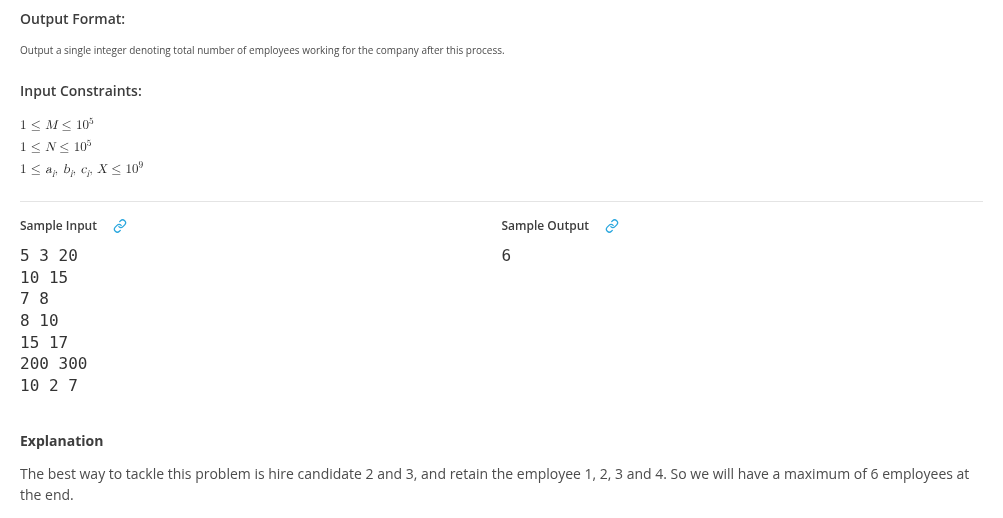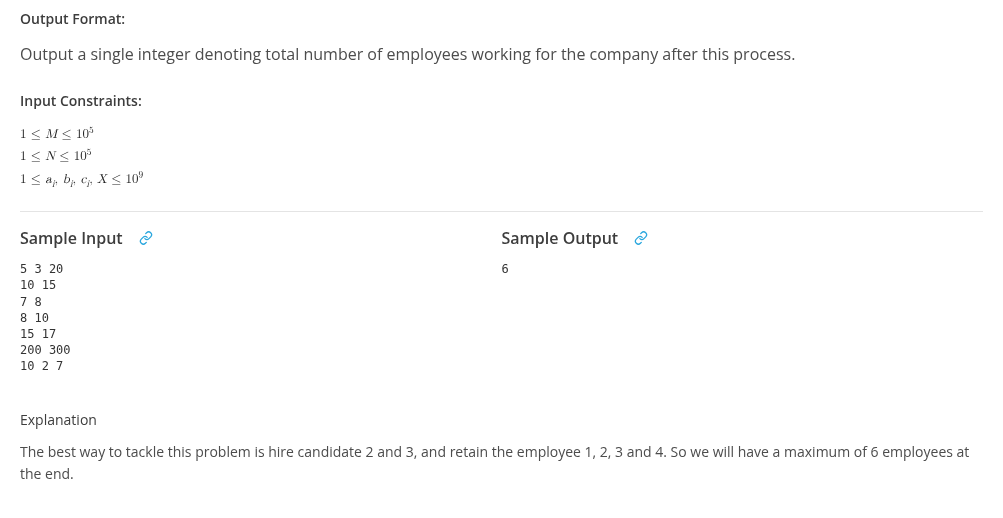--- a/index.html
+++ b/index.html
@@ -18,21 +18,21 @@
     }
     .section-heading {
       font-weight: 600;
       color: #3d3d3d;
       margin-bottom: 12px;
       font-size: 14px;
     }
     .section-text {
       color: #4c4c4c;
       margin-bottom: 22px;
-      font-size: 16px;
+      font-size: 10px;
     }
     .constraints {
       font-family: "Cambria Math", "Latin Modern Math", "STIX Two Math", serif;
       font-size: 13px;
       color: #222;
       line-height: 1.7;
       margin-bottom: 20px;
     }
     .constraint-line {
       display: block;
@@ -66,41 +66,41 @@
     }
     .sample-header {
       display: flex;
       align-items: center;
       gap: 16px;
       margin-bottom: 10px;
     }
     .sample-title {
       font-weight: 600;
       color: #3d3d3d;
-      font-size: 16px;
+      font-size: 12px;
     }
     .link-icon {
       color: #2aa7de;
       display: inline-flex;
       align-items: center;
     }
     .link-icon svg {
       width: 14px;
       height: 14px;
     }
     pre.sample {
       font-family: "Consolas", "Menlo", "Monaco", monospace;
-      font-size: 12px;
+      font-size: 16px;
       color: #333;
       white-space: pre;
       line-height: 1.35;
       margin-bottom: 26px;
     }
     .explanation-head {
-      font-weight: 400;
+      font-weight: 700;
       color: #3d3d3d;
       font-size: 14px;
       margin-top: 8px;
       margin-bottom: 10px;
     }
     .explanation-text {
       color: #4c4c4c;
       font-size: 14px;
       line-height: 1.55;
     }

